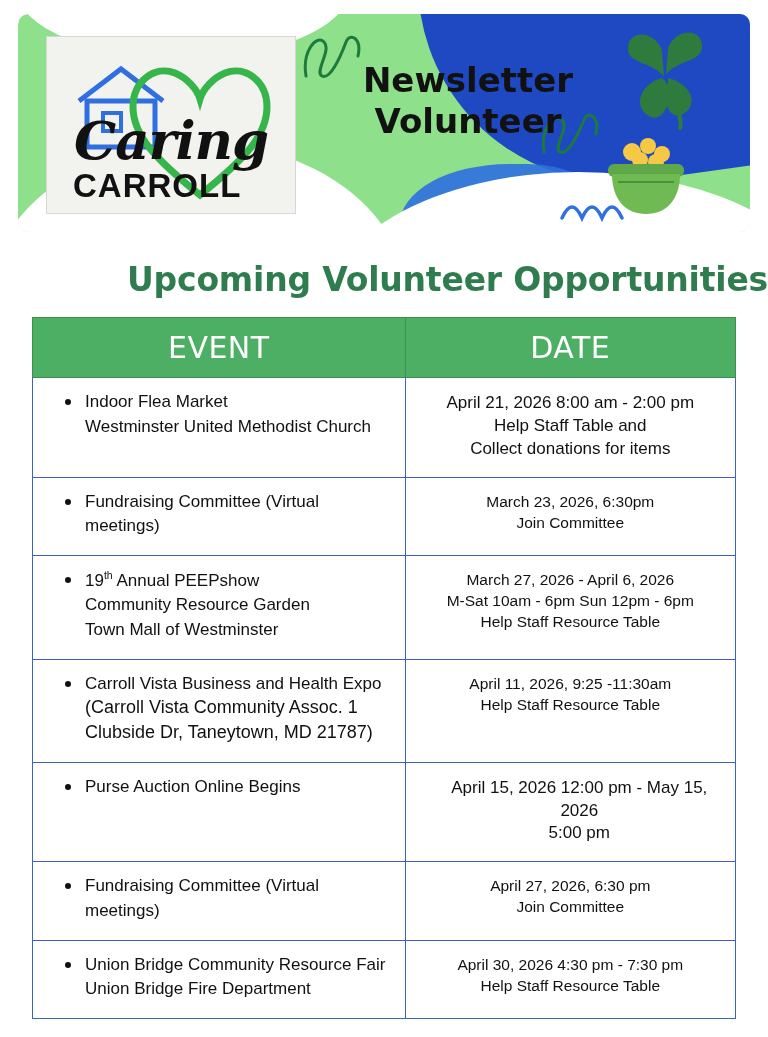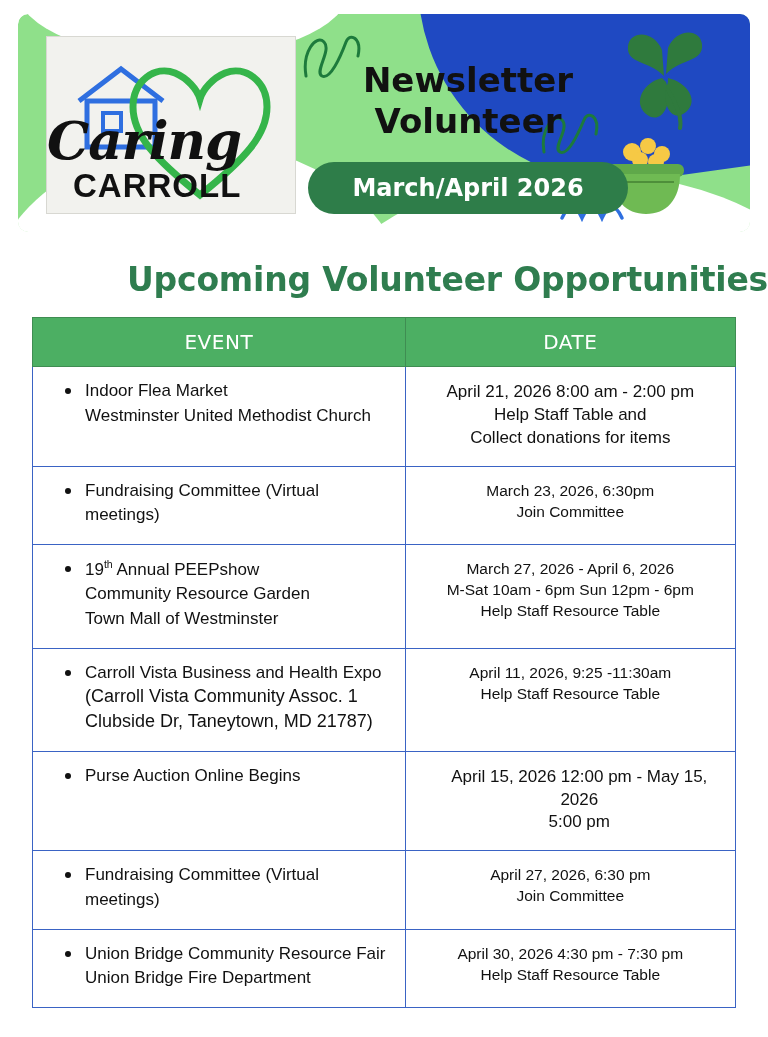--- a/index.html
+++ b/index.html
@@ -74,21 +74,21 @@
   .logo-house {
     position: absolute; left: 26px; top: 24px;
     width: 96px; height: 92px;
   }
   .logo-heart {
     position: absolute; left: 78px; top: 18px;
     width: 150px; height: 148px;
   }
   .logo-caring {
     position: absolute;
-    left: 0; top: 72px;
+    left: 27px; top: 72px;
     font-family: "DejaVu Serif", serif;
     font-style: italic;
     font-weight: bold;
     font-size: 53px;
     color: #111;
     letter-spacing: -1px;
   }
   .logo-carroll {
     position: absolute;
     left: 26px; top: 130px;
@@ -145,21 +145,21 @@
   table {
     width: 100%;
     border-collapse: collapse;
     table-layout: fixed;
   }
   th {
     background: #4caf63;
     color: #ffffff;
     font-family: "DejaVu Sans", sans-serif;
     font-weight: normal;
-    font-size: 20px;
+    font-size: 30px;
     padding: 12px 0;
     border: 1px solid #3f8d52;
     letter-spacing: 0.5px;
   }
   th.col-event { width: 53%; }
   th.col-date  { width: 47%; }
   td {
     border: 1px solid #3a63c4;
     vertical-align: top;
     padding: 12px 10px 16px 10px;
@@ -239,21 +239,20 @@
       <path d="M75 140 C30 104, 8 80, 8 52 C8 26, 30 10, 50 18 C62 23, 72 34, 75 44 C78 34, 88 23, 100 18 C120 10, 142 26, 142 52 C142 80, 120 104, 75 140 Z" fill="none" stroke="#35b54a" stroke-width="7"></path>
     </svg>
     <div class="logo-caring">Caring</div>
     <div class="logo-carroll">CARROLL</div>
   </div>
 
   <div class="banner-title">
     <div>Newsletter</div>
     <div>Volunteer</div>
   </div>
-  <div class="date-pill">March/April 2026</div>
 </div>
 
 <div class="page-title">Upcoming Volunteer Opportunities</div>
 
 <div class="table-wrap">
   <table>
     <thead>
       <tr>
         <th class="col-event">EVENT</th>
         <th class="col-date">DATE</th>

